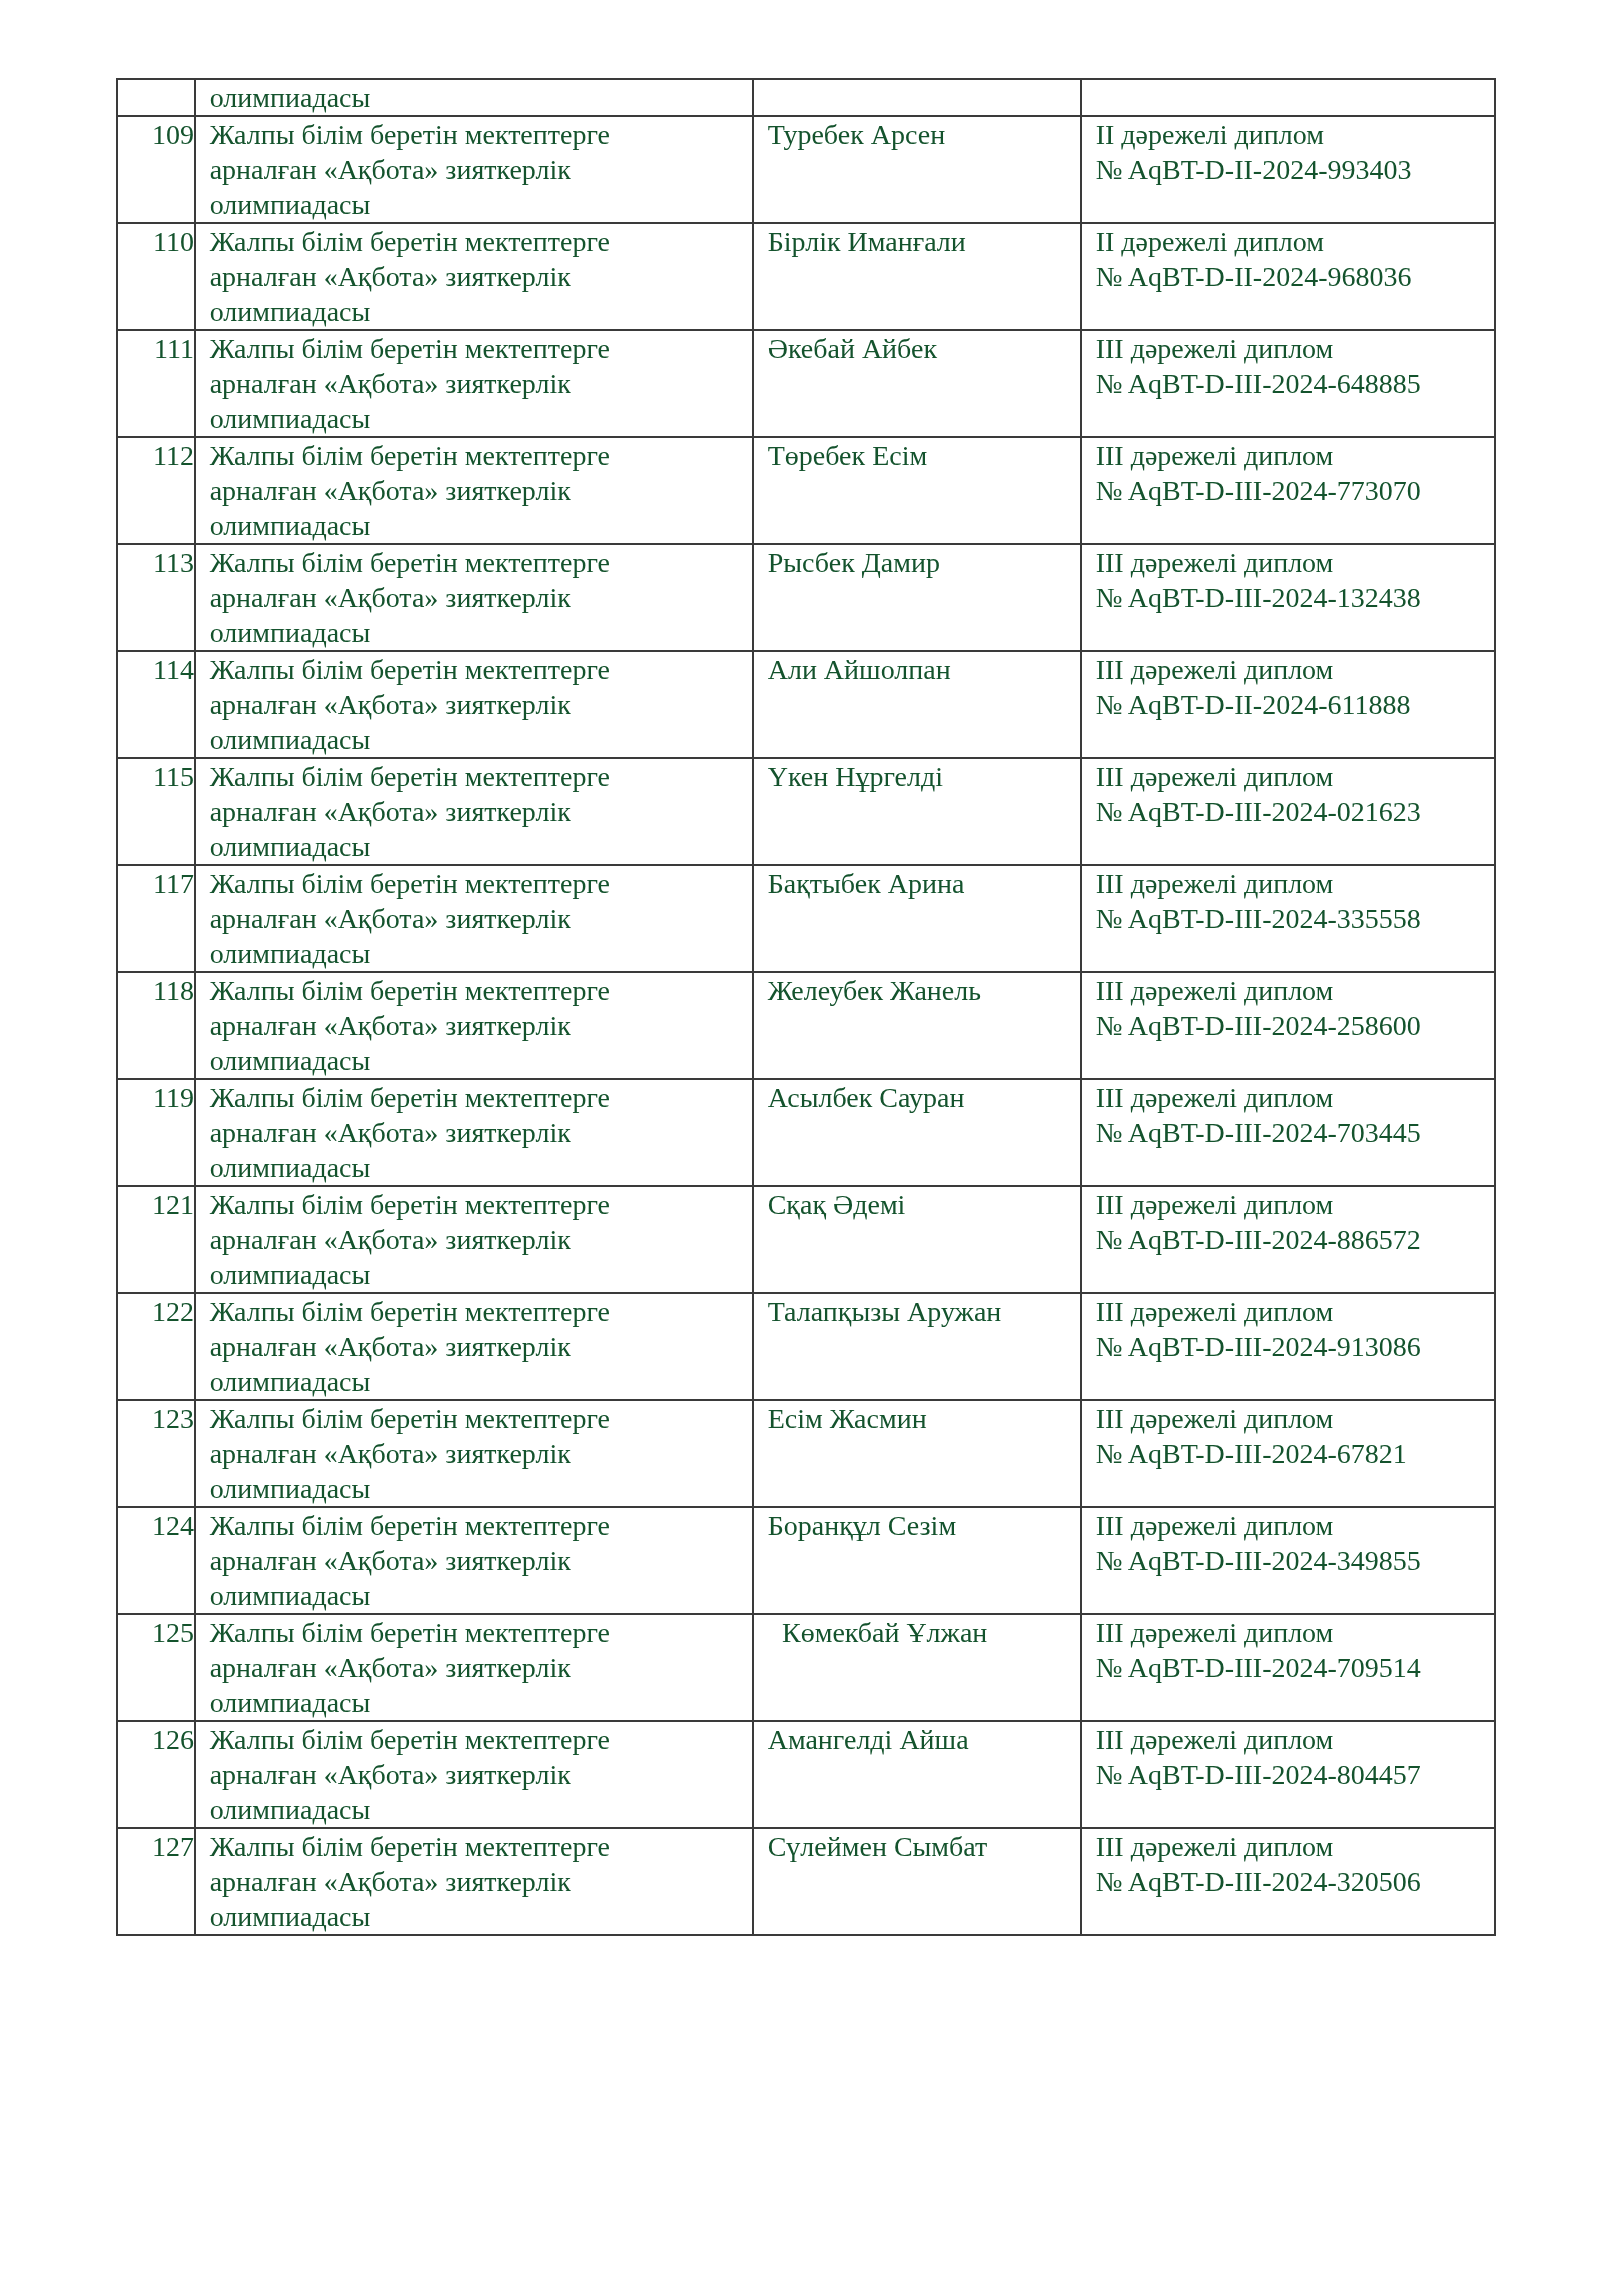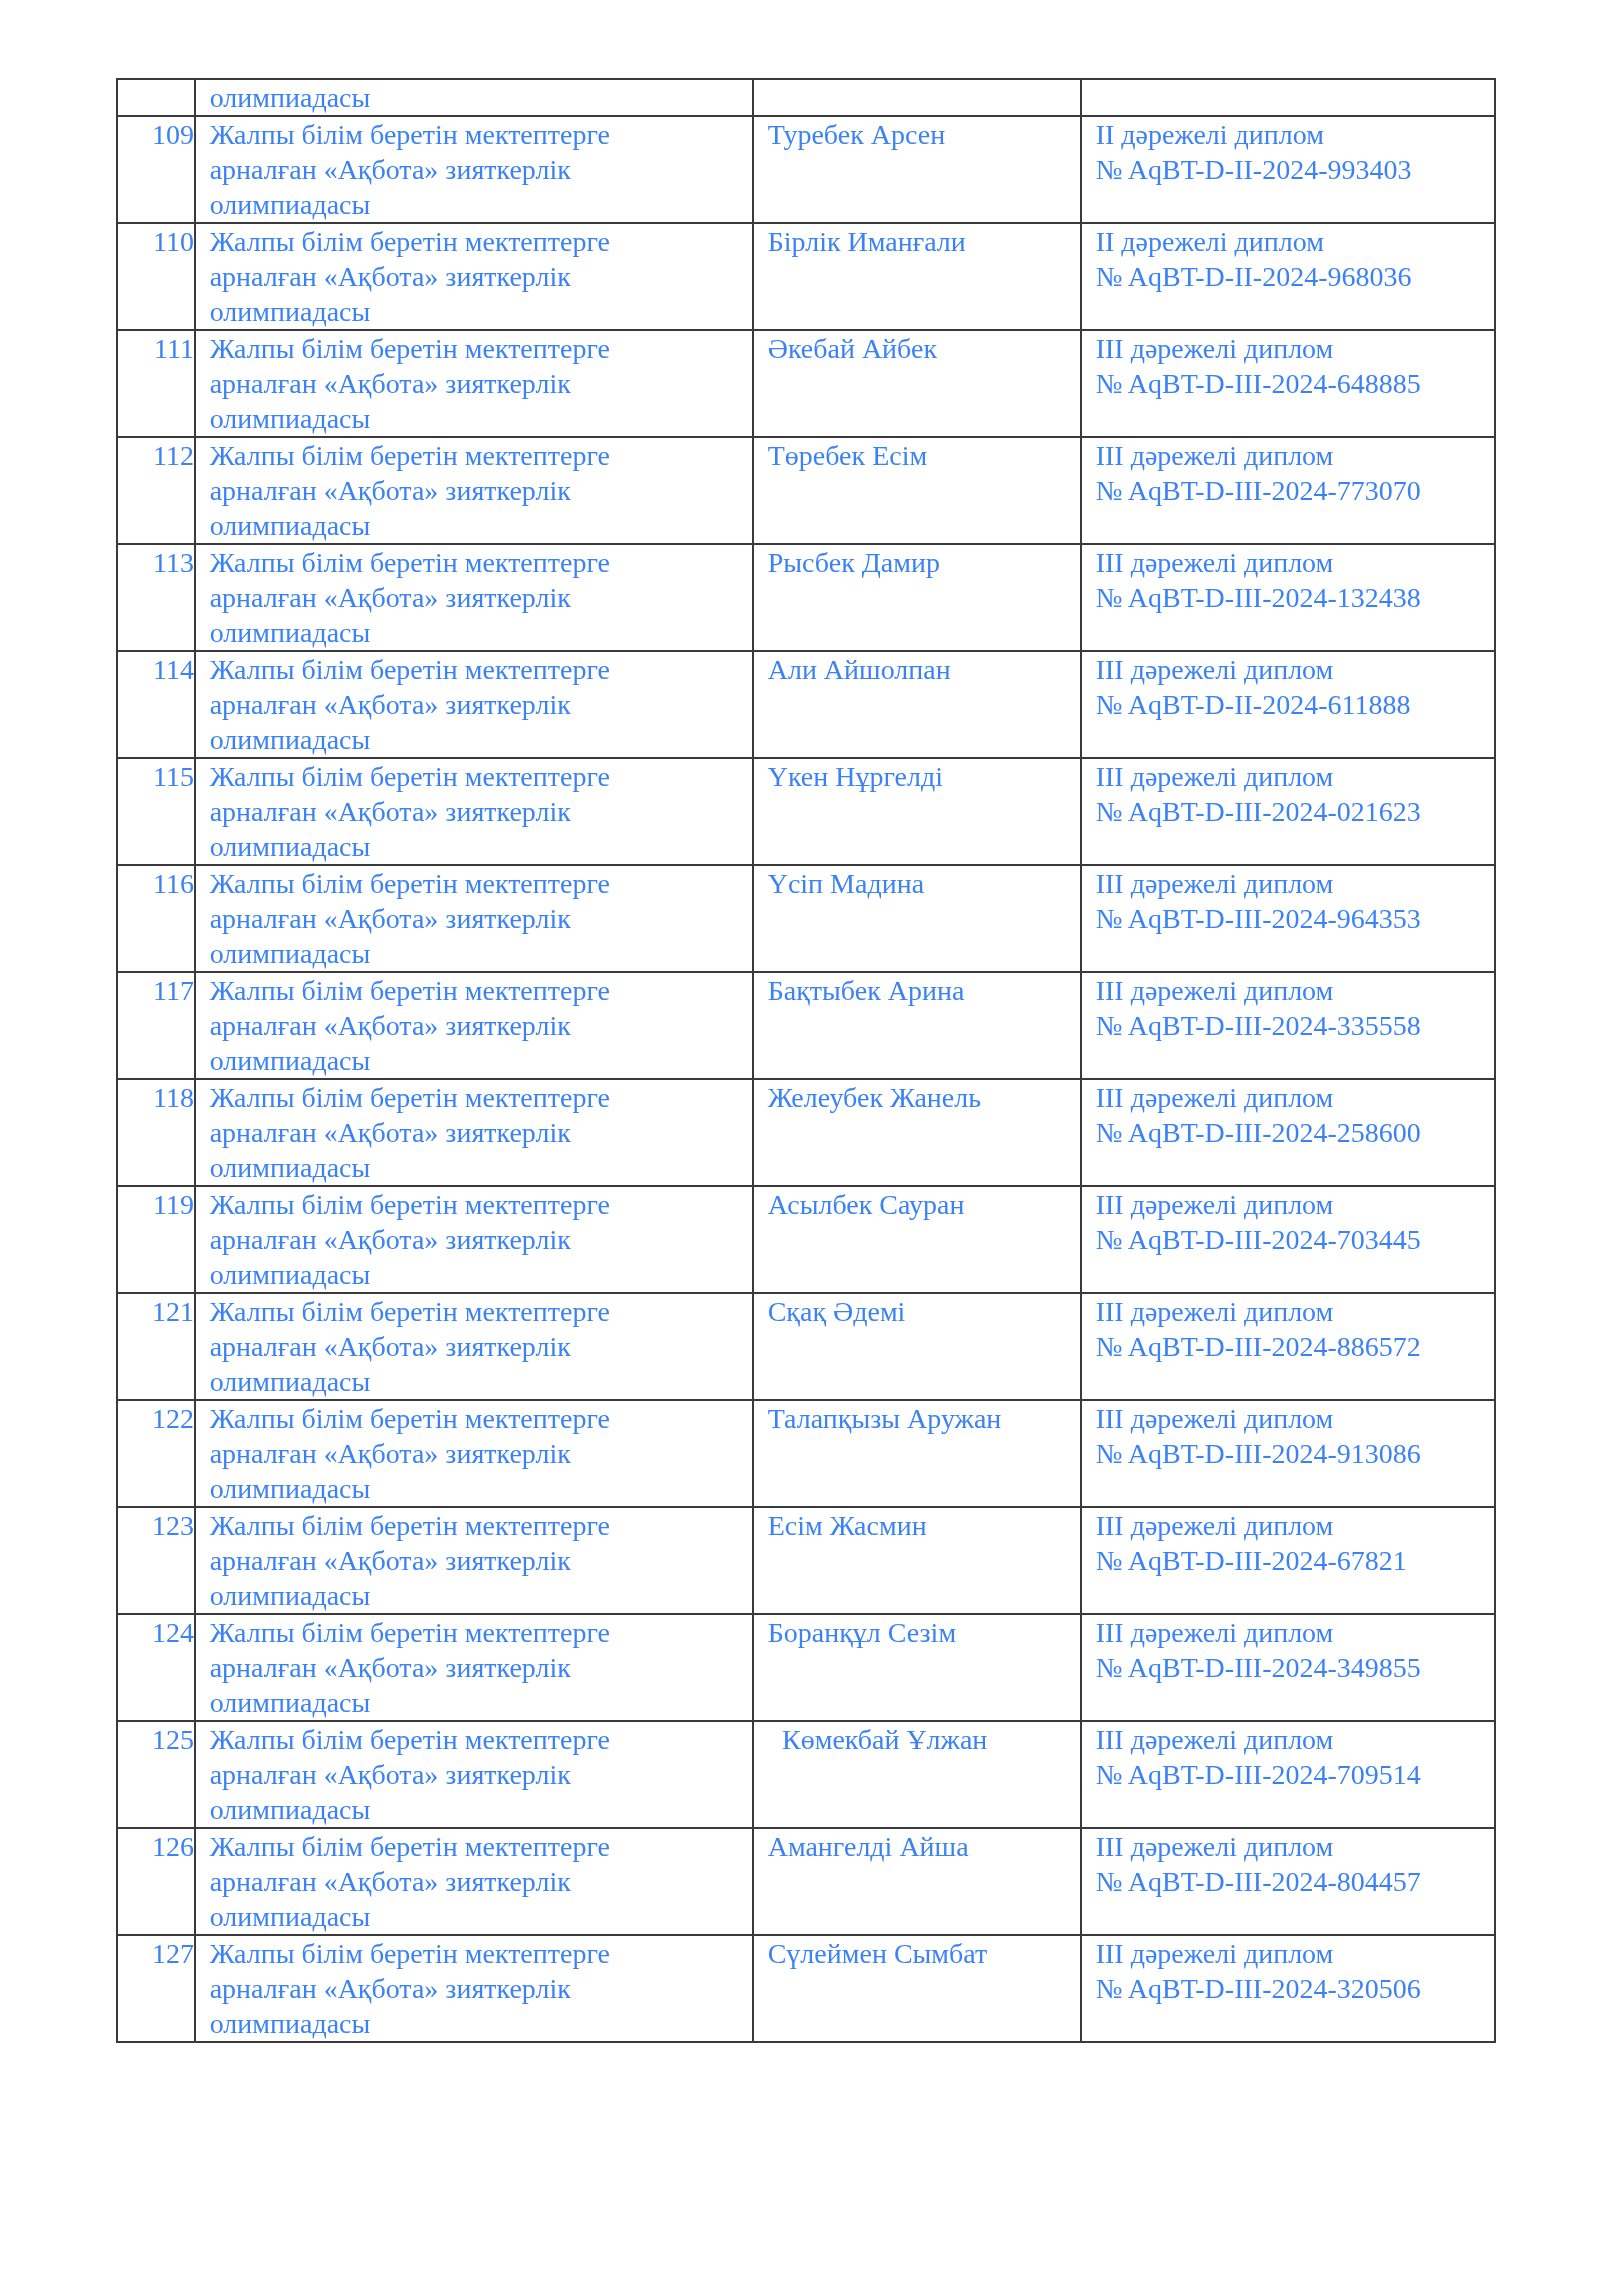--- a/index.html
+++ b/index.html
@@ -52,21 +52,21 @@
     tr.entry-row.last td { height: 68px; }
     .line { display: block; white-space: nowrap; }
     td.event { padding-left: 13.7px; }
     td.name { padding-left: 13.7px; border-radius: 10px; }
     td.award { padding-left: 13.7px; }
   </style>
 </head>
 <body>
 
 <div class="page">
-  <table class="results" style="color: #3b82f6;">
+  <table class="results" style="color: #14532d;">
     <colgroup>
       <col class="c-num">
       <col class="c-event">
       <col class="c-name">
       <col class="c-award">
     </colgroup>
     <tbody id="results-body">
       <tr class="cont-row">
         <td class="num" style="border-color: rgb(58, 58, 58);"></td>
         <td class="event" style="border-color: rgb(58, 58, 58);">
@@ -160,33 +160,20 @@
             <span class="line">арналған «Ақбота» зияткерлік</span>
             <span class="line">олимпиадасы</span>
           </td>
           <td class="name" style="border-color: rgb(58, 58, 58);">Үкен Нұргелді</td>
           <td class="award" style="border-color: rgb(58, 58, 58);">
             <span class="line">III дәрежелі диплом</span>
             <span class="line">№ AqBT-D-III-2024-021623</span>
           </td>
         </tr>
         <tr class="entry-row">
-          <td class="num" style="border-color: rgb(58, 58, 58);">116</td>
-          <td class="event" style="border-color: rgb(58, 58, 58);">
-            <span class="line">Жалпы білім беретін мектептерге</span>
-            <span class="line">арналған «Ақбота» зияткерлік</span>
-            <span class="line">олимпиадасы</span>
-          </td>
-          <td class="name" style="border-color: rgb(58, 58, 58);">Үсіп Мадина</td>
-          <td class="award" style="border-color: rgb(58, 58, 58);">
-            <span class="line">III дәрежелі диплом</span>
-            <span class="line">№ AqBT-D-III-2024-964353</span>
-          </td>
-        </tr>
-        <tr class="entry-row">
           <td class="num" style="border-color: rgb(58, 58, 58);">117</td>
           <td class="event" style="border-color: rgb(58, 58, 58);">
             <span class="line">Жалпы білім беретін мектептерге</span>
             <span class="line">арналған «Ақбота» зияткерлік</span>
             <span class="line">олимпиадасы</span>
           </td>
           <td class="name" style="border-color: rgb(58, 58, 58);">Бақтыбек Арина</td>
           <td class="award" style="border-color: rgb(58, 58, 58);">
             <span class="line">III дәрежелі диплом</span>
             <span class="line">№ AqBT-D-III-2024-335558</span>

